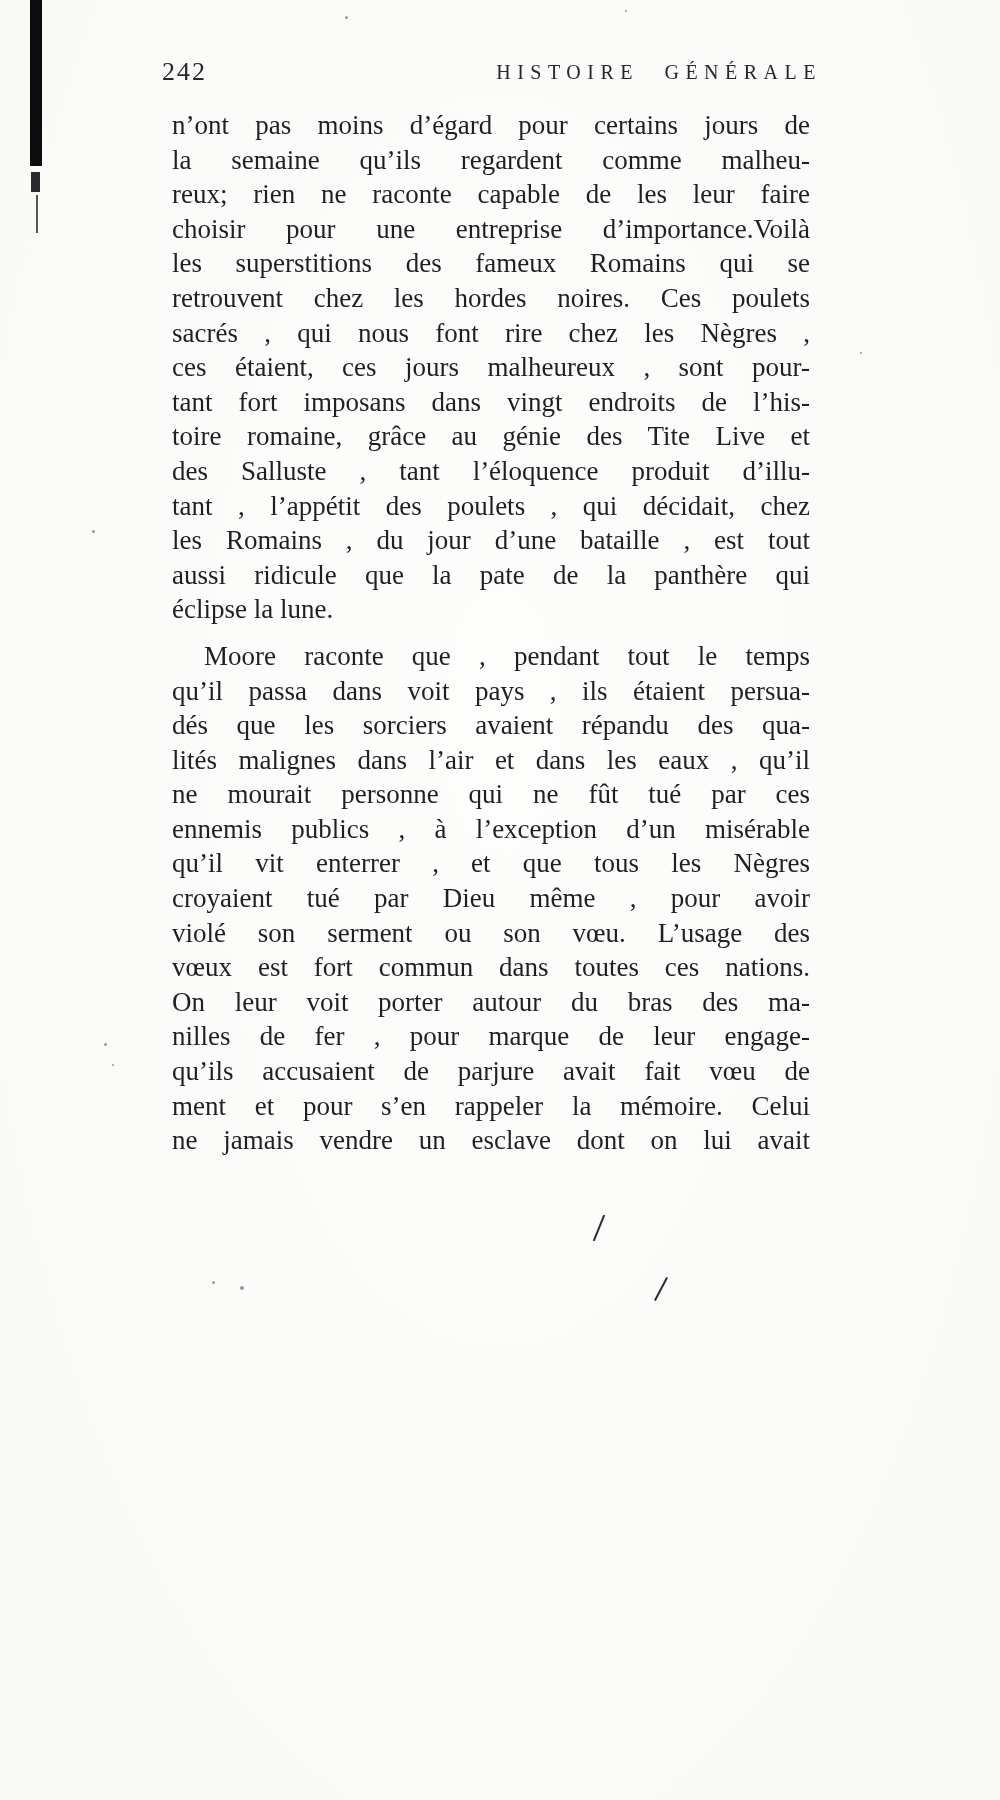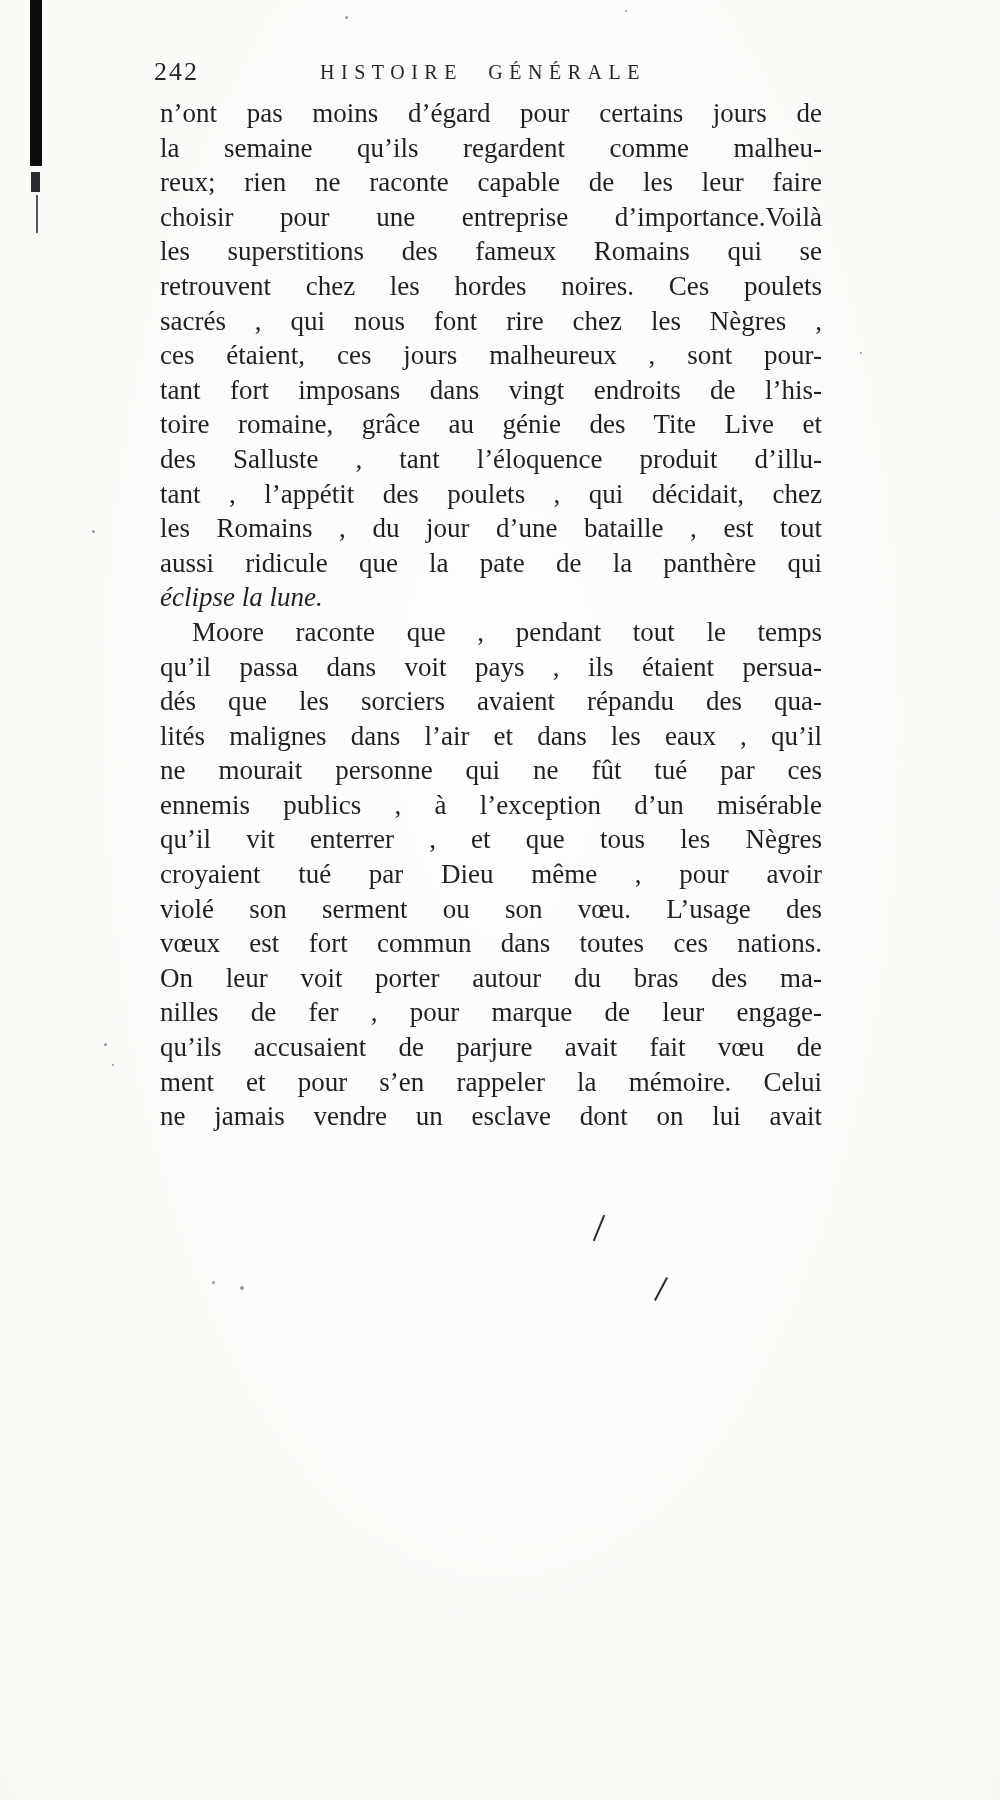--- a/index.html
+++ b/index.html
@@ -16,59 +16,59 @@
     position: absolute;
     inset: 0;
     background:
       radial-gradient(ellipse at 50% 40%, rgba(255,255,255,0.6), rgba(0,0,0,0.012)),
       #fbfbf8;
   }
   
   .header {
     position: absolute;
     top: 54px;
-    left: 152px;
+    left: 160px;
     width: 662px;
     height: 40px;
   }
   .page-number {
     position: absolute;
     left: 2px;
     top: 3px;
     font-size: 26px;
     letter-spacing: 2px;
     color: #26272e;
   }
   .running-title {
     position: absolute;
     left: 0;
     right: 0;
     top: 7px;
-    text-align: center;
+    text-align: right;
     font-size: 20px;
     letter-spacing: 6.5px;
     word-spacing: 14px;
     color: #26272e;
   }
   
   .textblock {
     position: absolute;
     top: 96px;
     left: 160px;
     width: 662px;
     font-size: 27px;
     line-height: 34.6px;
     color: #1f2027;
   }
-  .para { margin: 0; padding: 0; }
+  .para { margin: 12px; padding: 0; }
   .line {
     text-align: justify;
     text-align-last: justify;
   }
-  .line.last { text-align-last: left; font-style: italic; }
+  .line.last { text-align-last: left; }
   .para.indent .line:first-child { text-indent: 32px; }
 
   
   .binding { position: absolute; background: #0c0c0e; }
   .binding-1 { left: 30px; top: 0; width: 12px; height: 166px; }
   .binding-2 { left: 31px; top: 172px; width: 9px; height: 20px; background: #2a2b2e; }
   .binding-3 { left: 36px; top: 195px; width: 2px; height: 38px; background: #55565a; }
   .mark { position: absolute; background: #33343a; }
   .slash-1 {
     left: 598px; top: 1214px; width: 2px; height: 28px;

